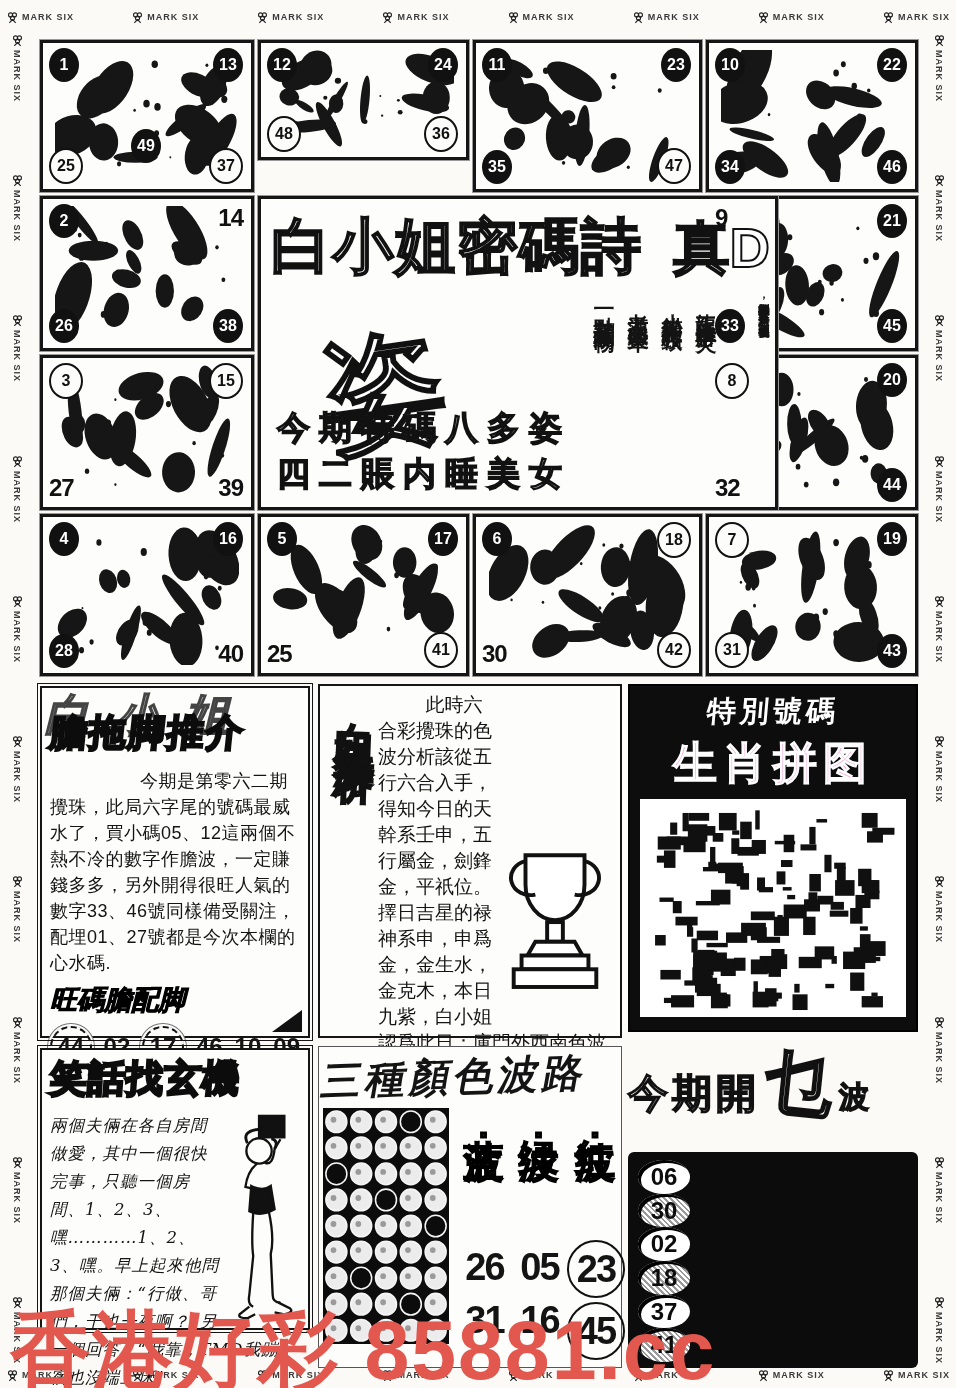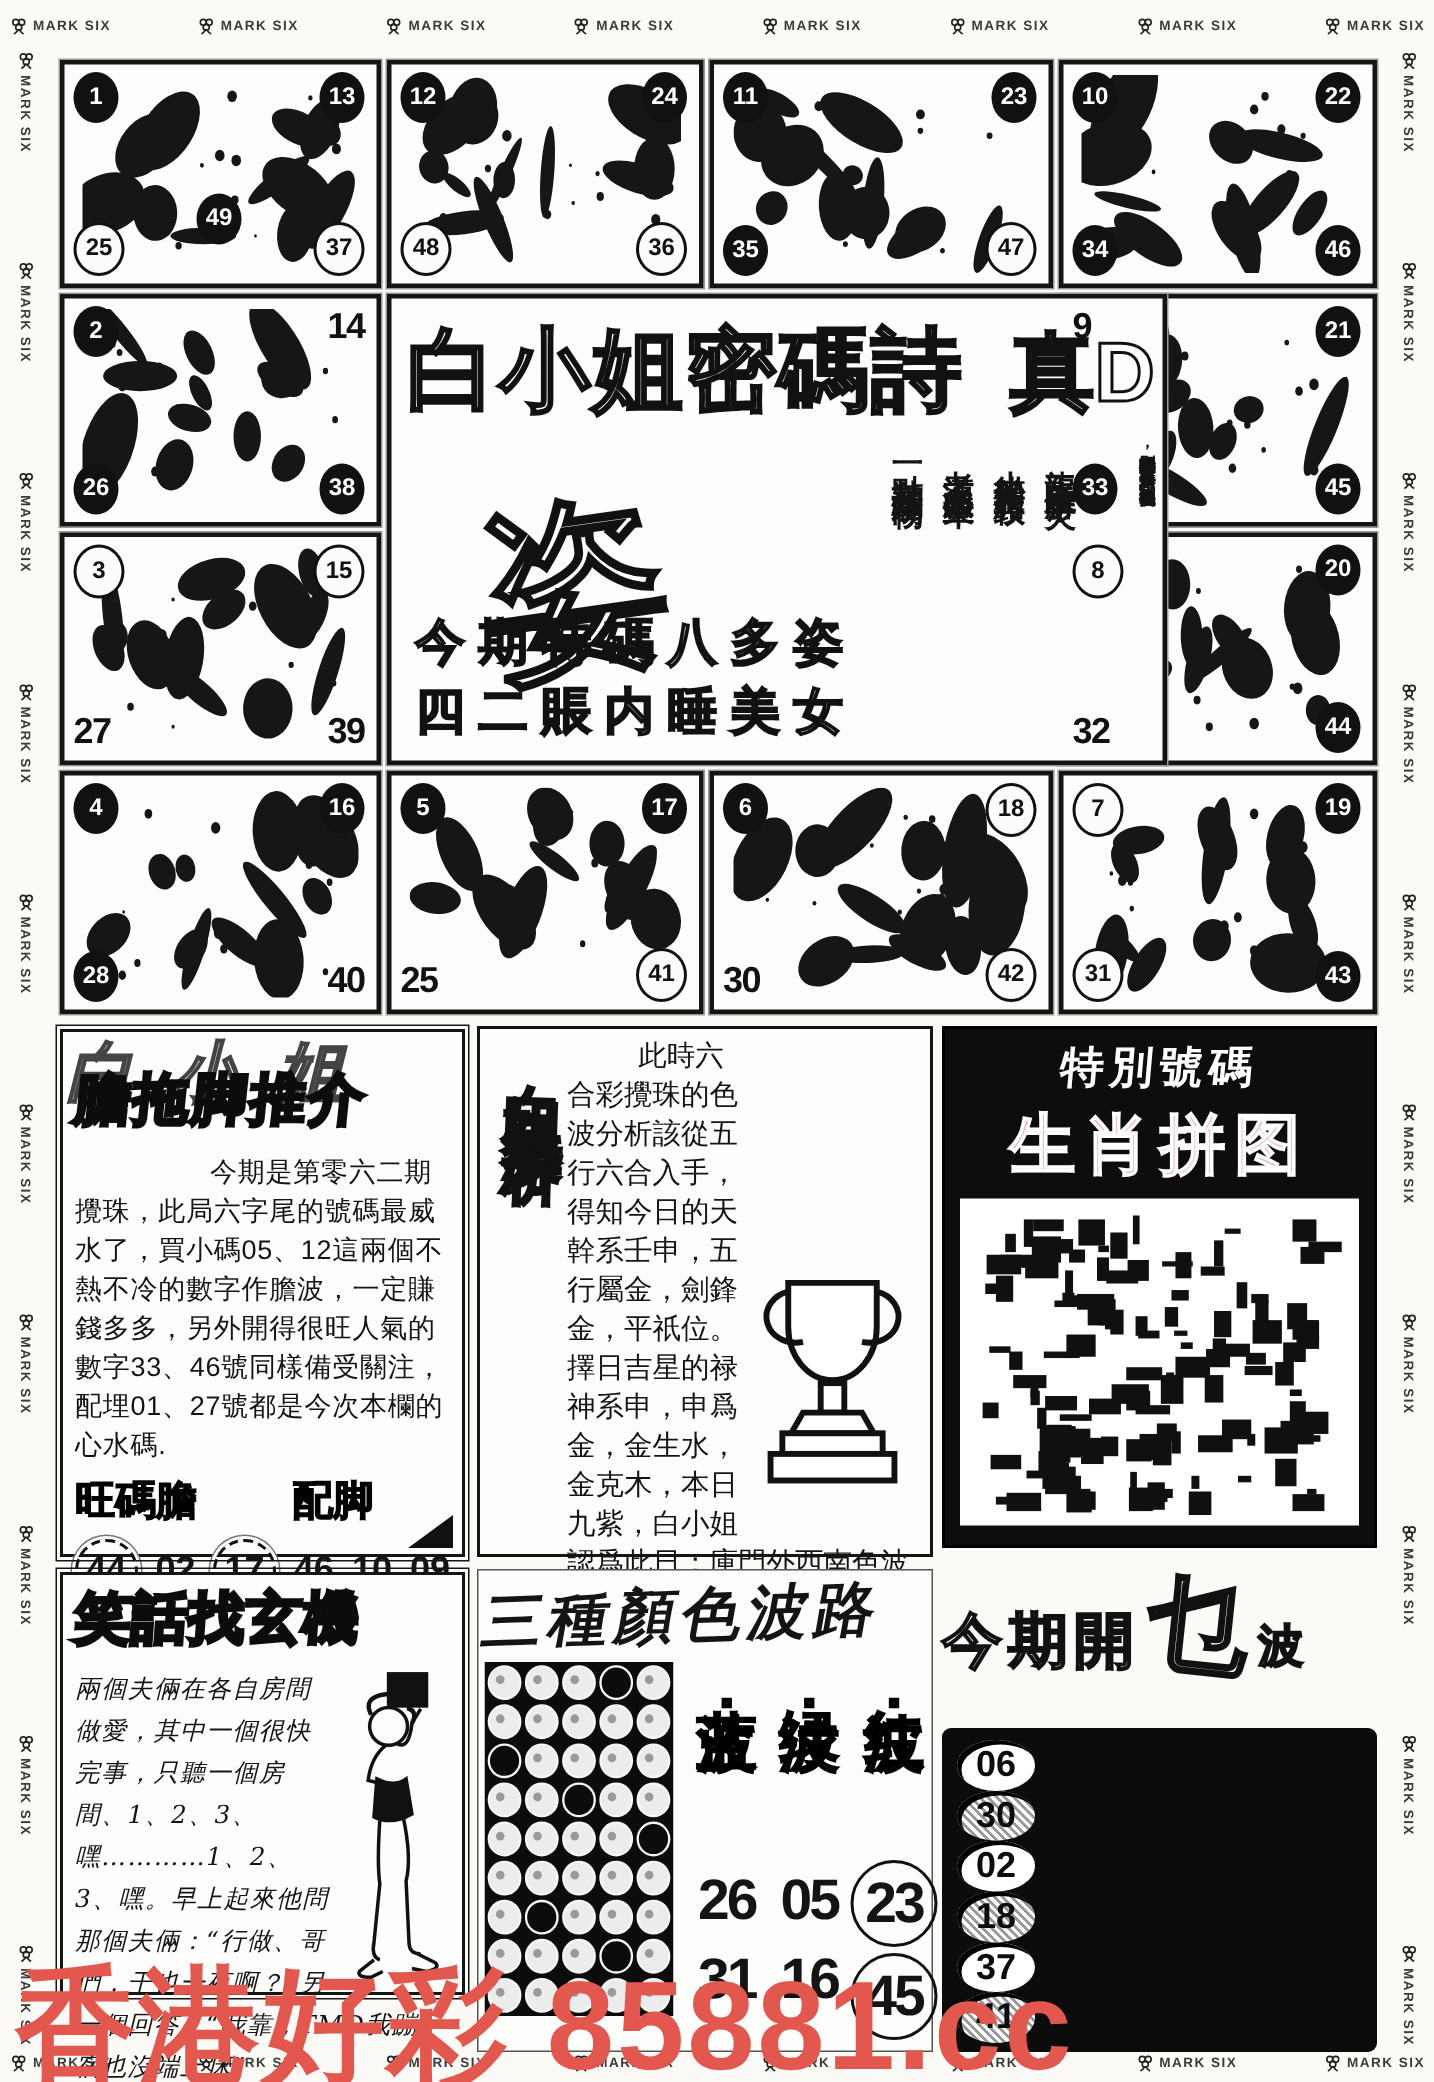--- a/index.html
+++ b/index.html
@@ -44,21 +44,21 @@
   
   .sec{position:absolute;background:#fdfdfb;box-sizing:border-box;}
   #dantuo{left:40px;top:686px;width:270px;height:352px;border:2px solid #151515;
           outline:1px solid #151515;outline-offset:2px;padding:4px 8px;}
   #dantuo-ghost{position:absolute;left:6px;top:-2px;font-size:44px;letter-spacing:26px;
           color:#fff;-webkit-text-stroke:1.6px #444;font-weight:bold;transform:skewX(-14deg);white-space:nowrap;}
   #dantuo-title{position:relative;font-size:37px;font-weight:bold;letter-spacing:2px;margin-top:16px;
           color:#fff;-webkit-text-stroke:2.6px #0c0c0c;transform:skewX(-6deg);white-space:nowrap;}
   #dantuo-body{margin-top:10px;font-size:18px;line-height:26px;text-indent:5em;font-weight:500;
           letter-spacing:0.5px;}
-  #dantuo-labels{display:flex;gap:64px;margin-top:6px;font-size:27px;font-weight:bold;
+  #dantuo-labels{display:flex;margin-top:6px;font-size:27px;font-weight:bold;font-style:italic;
           -webkit-text-stroke:1px #000;}
   #dantuo-nums{display:flex;align-items:center;gap:12px;margin-top:8px;font-size:24px;}
   .dn{font-weight:bold;}
   .dn-circ{width:38px;height:38px;border:2.5px dashed #111;border-radius:50%;display:flex;
            align-items:center;justify-content:center;box-shadow:0 0 0 2px #fff,0 0 0 3px #777;}
   #dantuo-sail{position:absolute;right:6px;bottom:4px;width:0;height:0;
            border-left:30px solid transparent;border-bottom:22px solid #111;}
   #sebo{left:318px;top:684px;width:304px;height:354px;border:2px solid #151515;padding:6px;}
   #sebo-title{position:absolute;left:4px;top:6px;height:340px;writing-mode:vertical-rl;
            font-size:40px;letter-spacing:8px;transform:rotate(2deg);}
@@ -546,21 +546,21 @@
         <circle cx="111" cy="76" r="2.7" fill="#161616"></circle>
         <circle cx="185" cy="45" r="3.3" fill="#161616"></circle>
         <circle cx="100" cy="49" r="3.5" fill="#161616"></circle>
       </svg>
       <span class="nb nb-solid pos-tl">1</span>
       <span class="nb nb-solid pos-tr">13</span>
       <span class="nb nb-solid pos-ml">49</span>
       <span class="nb nb-ring pos-bl">25</span>
       <span class="nb nb-ring pos-br">37</span>
     </div>
-    <div class="panel" style="left: 258px; top: 40px; width: 211px; height: 152px;">
+    <div class="panel" style="left: 258px; top: 40px; width: 211px; height: 120px;">
       <svg class="art" viewBox="0 0 200 120" preserveAspectRatio="none">
         <ellipse cx="18" cy="56" rx="10" ry="11" transform="rotate(108 18 56)" fill="#161616"></ellipse>
         <ellipse cx="32" cy="30" rx="25" ry="15" transform="rotate(146 32 30)" fill="#161616"></ellipse>
         <ellipse cx="48" cy="26" rx="18" ry="16" transform="rotate(158 48 26)" fill="#161616"></ellipse>
         <ellipse cx="62" cy="88" rx="29" ry="7" transform="rotate(63 62 88)" fill="#161616"></ellipse>
         <ellipse cx="169" cy="63" rx="27" ry="9" transform="rotate(14 169 63)" fill="#161616"></ellipse>
         <ellipse cx="176" cy="24" rx="31" ry="15" transform="rotate(23 176 24)" fill="#161616"></ellipse>
         <ellipse cx="40" cy="90" rx="30" ry="7" transform="rotate(174 40 90)" fill="#161616"></ellipse>
         <ellipse cx="35" cy="67" rx="12" ry="4" transform="rotate(33 35 67)" fill="#161616"></ellipse>
         <ellipse cx="47" cy="21" rx="20" ry="17" transform="rotate(120 47 21)" fill="#161616"></ellipse>

